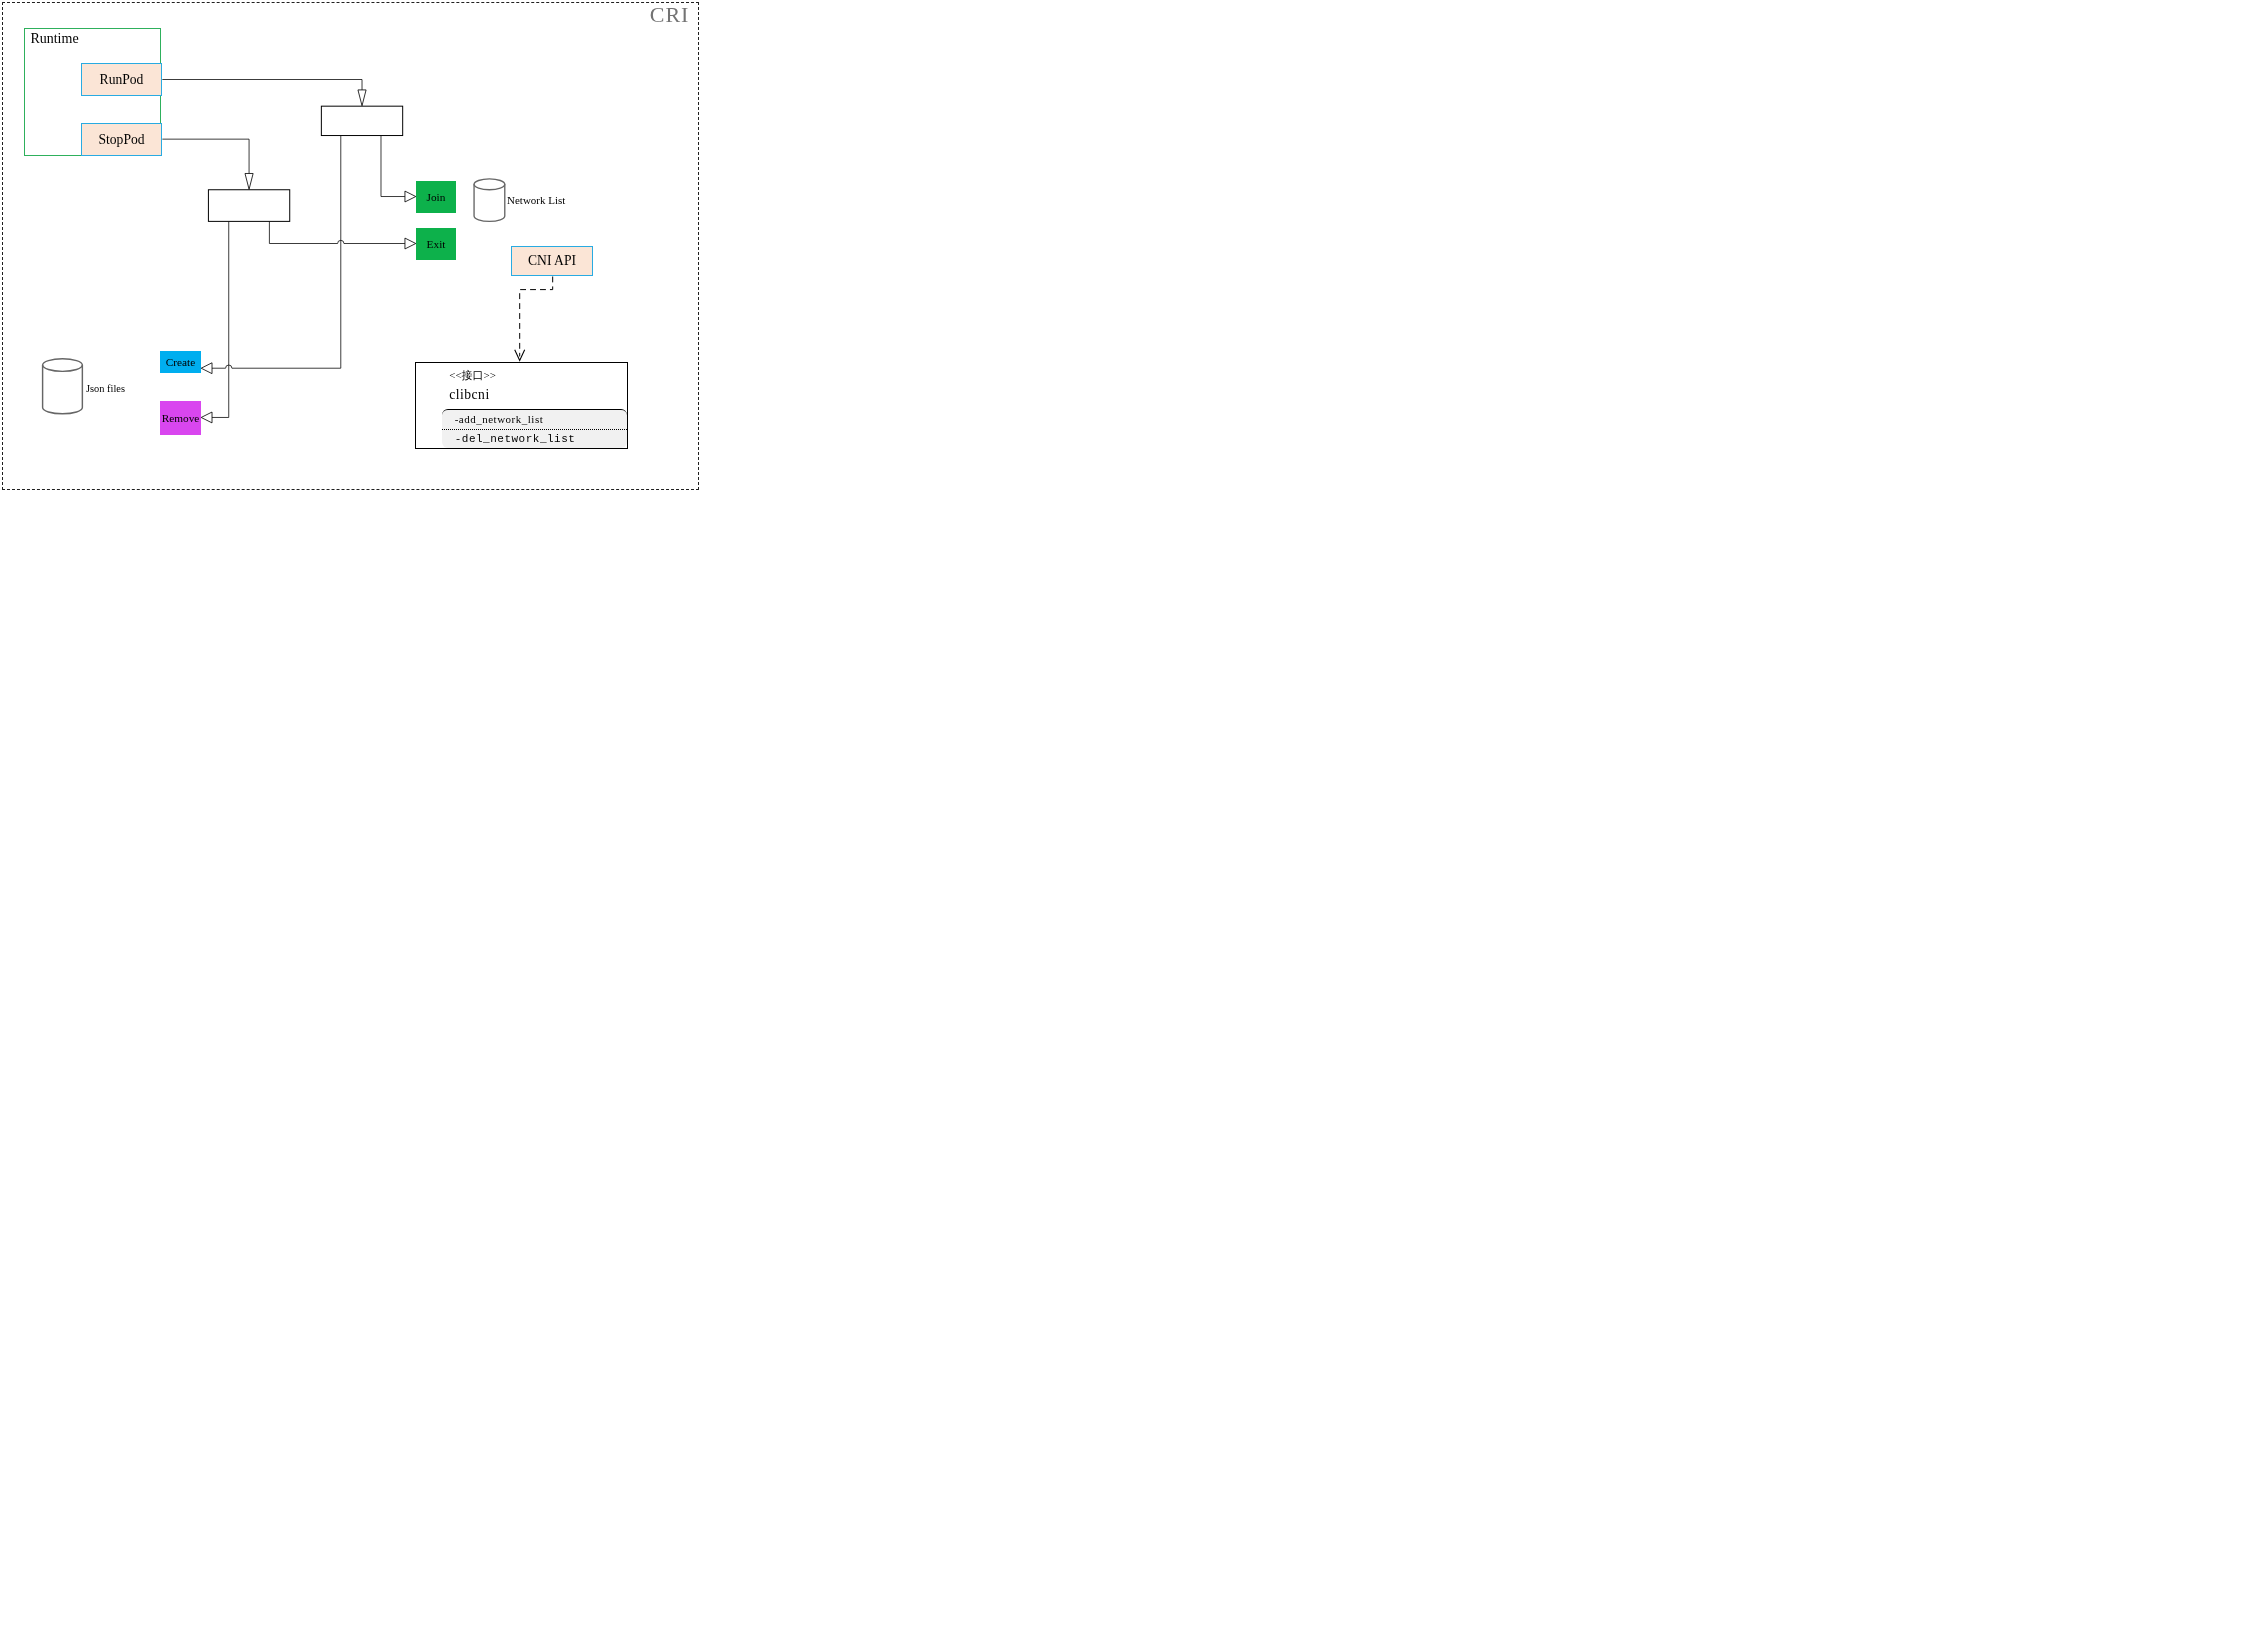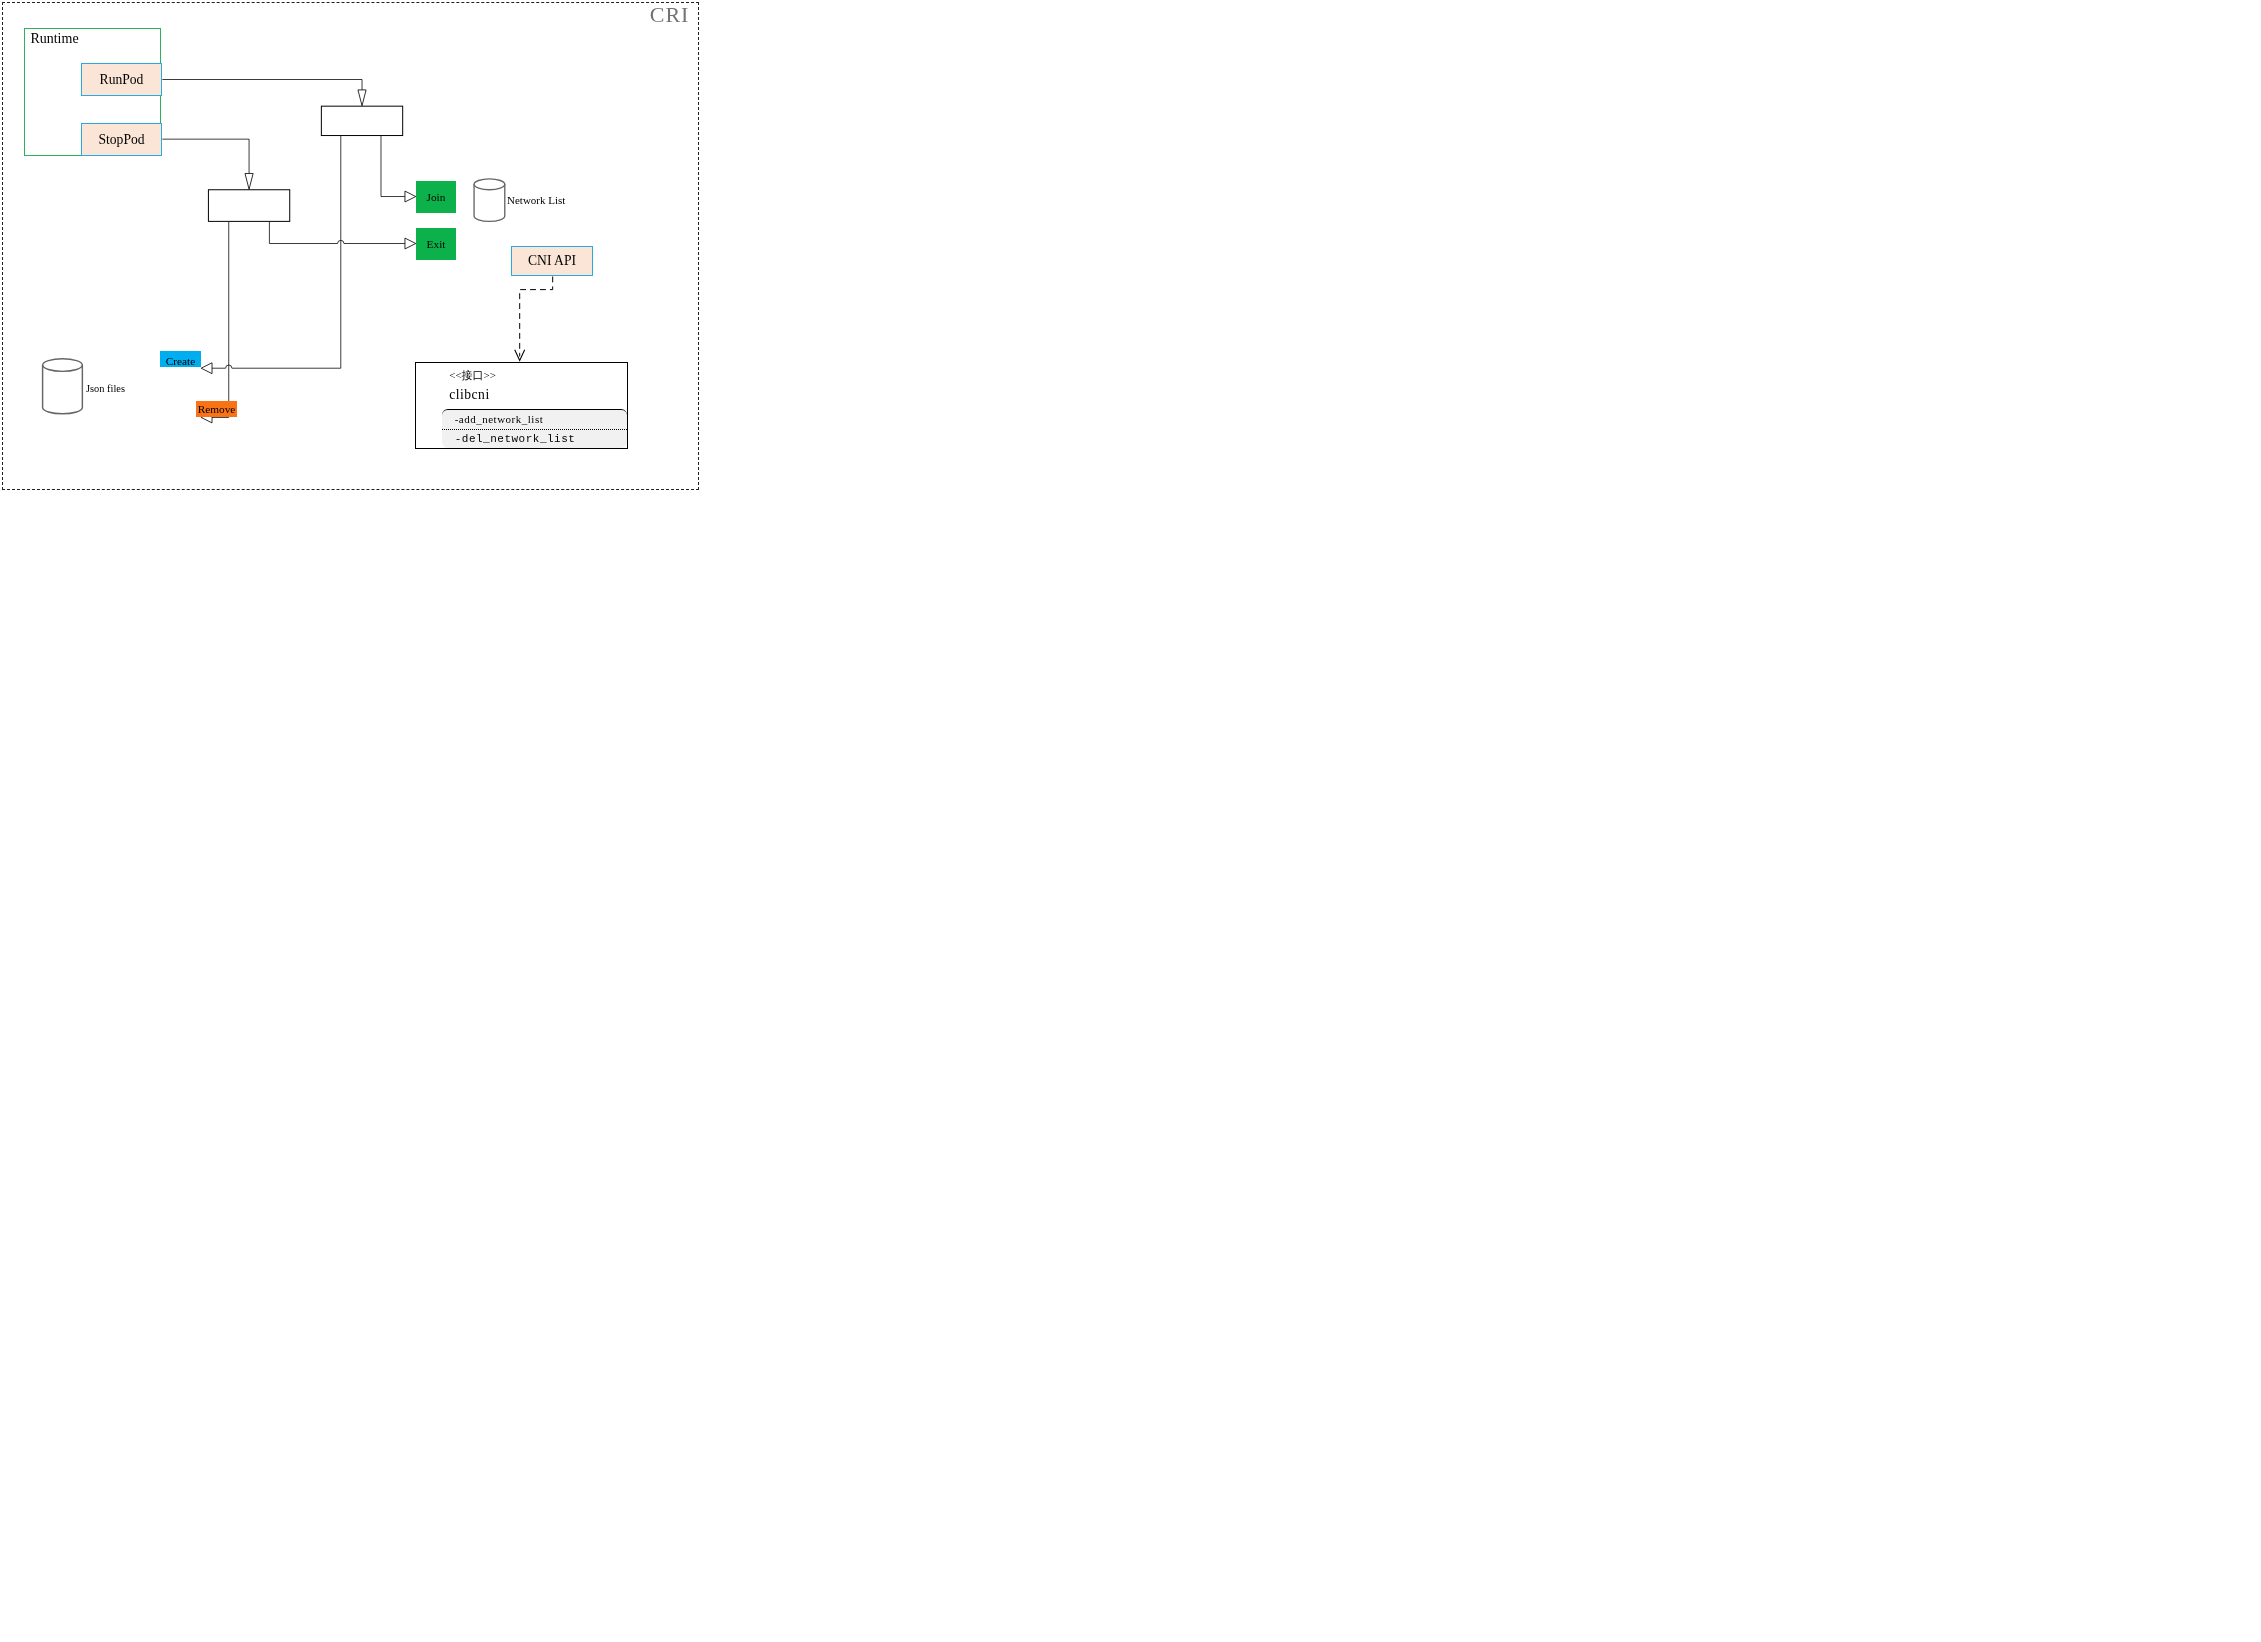--- a/index.html
+++ b/index.html
@@ -31,22 +31,22 @@
     font-size:14px;white-space:nowrap;
   }
   .node{
     display:flex;align-items:center;justify-content:center;
     font-size:13.6px;white-space:nowrap;
   }
   .runtime{left:24.4px;top:28px;width:137px;height:128px;border:0.7px solid #2eb05c;}
   .runpod{left:81px;top:63px;width:81px;height:33px;background:#fbe5d6;border:0.7px solid #29abe2;}
   .stoppod{left:81px;top:123px;width:81px;height:33px;background:#fbe5d6;border:0.7px solid #29abe2;}
   .checkpoint{left:24.4px;top:301px;width:138px;height:134px;border:0.7px solid #a99cc9;}
-  .create{left:160px;top:351px;width:41px;height:16px;background:#00aeef;font-size:11.3px;align-items:flex-end;}
-  .remove{left:160px;top:401px;width:41px;height:16px;background:#f97316;font-size:11.3px;margin-left:36px;}
+  .create{left:160px;top:351px;width:41px;height:22px;background:#00aeef;font-size:11.3px;}
+  .remove{left:160px;top:401px;width:41px;height:34px;background:#d946ef;font-size:11.3px;}
   .netmgr{left:455px;top:150px;width:138px;height:127px;border:0.7px solid #29abe2;}
   .netmgr .grouplabel{font-size:13.6px;left:4.5px;top:3.6px;}
   .join{left:416px;top:181px;width:40px;height:32px;background:#0db14b;font-size:11.3px;}
   .exit{left:416px;top:228px;width:40px;height:32px;background:#0db14b;font-size:11.3px;}
   .cni{left:511px;top:246px;width:82px;height:30px;background:#fbe5d6;border:0.7px solid #29abe2;}
   .floatlabel{position:absolute;white-space:nowrap;}
   .jsonfiles{left:86px;top:383px;font-size:10.4px;}
   .netlist{left:507px;top:194px;font-size:11px;}
   .iface{
     left:415px;top:362px;width:213px;height:87px;

